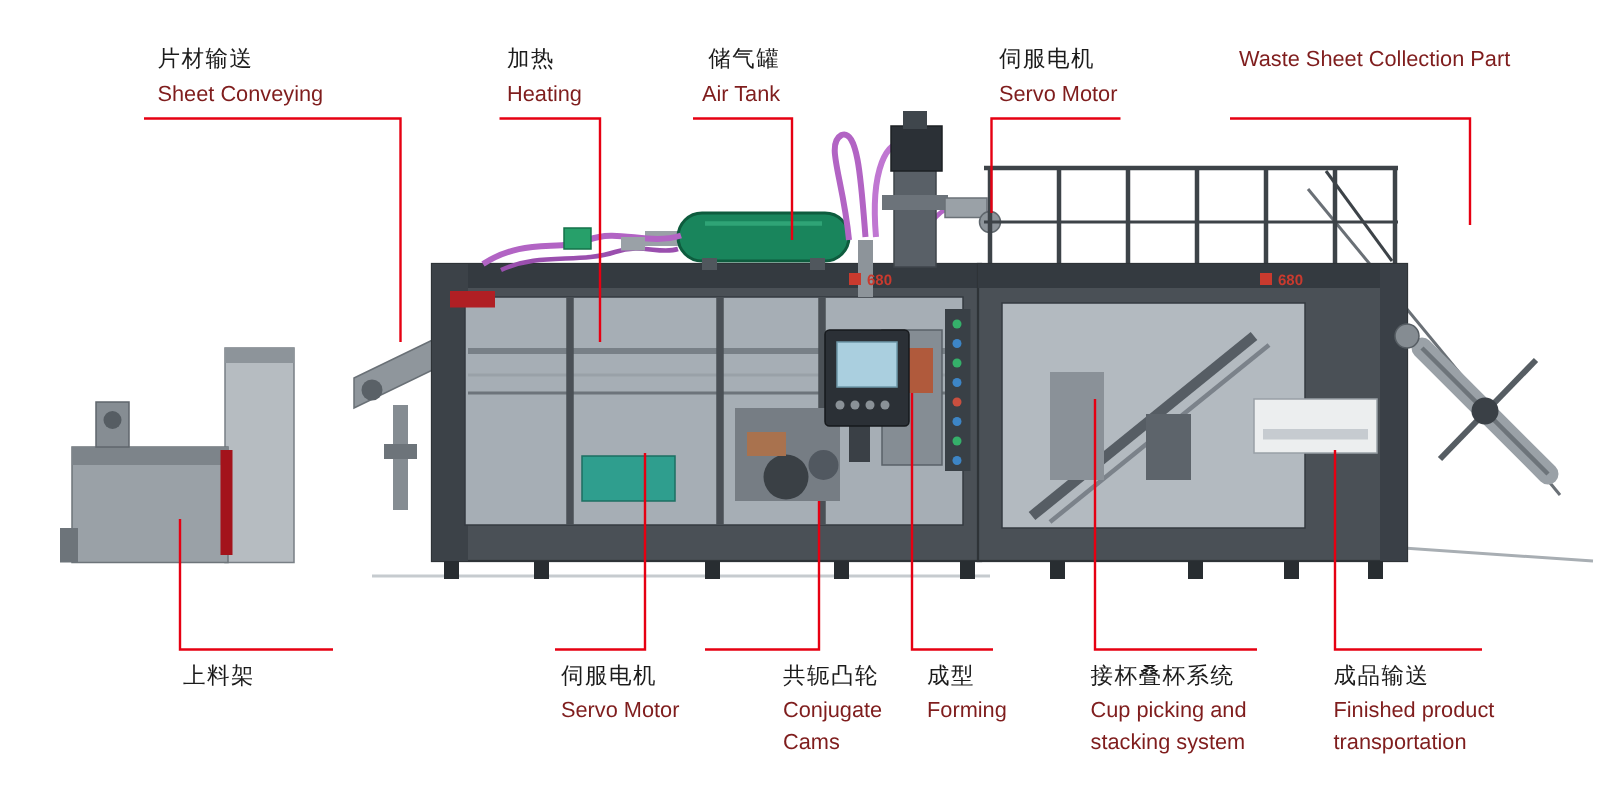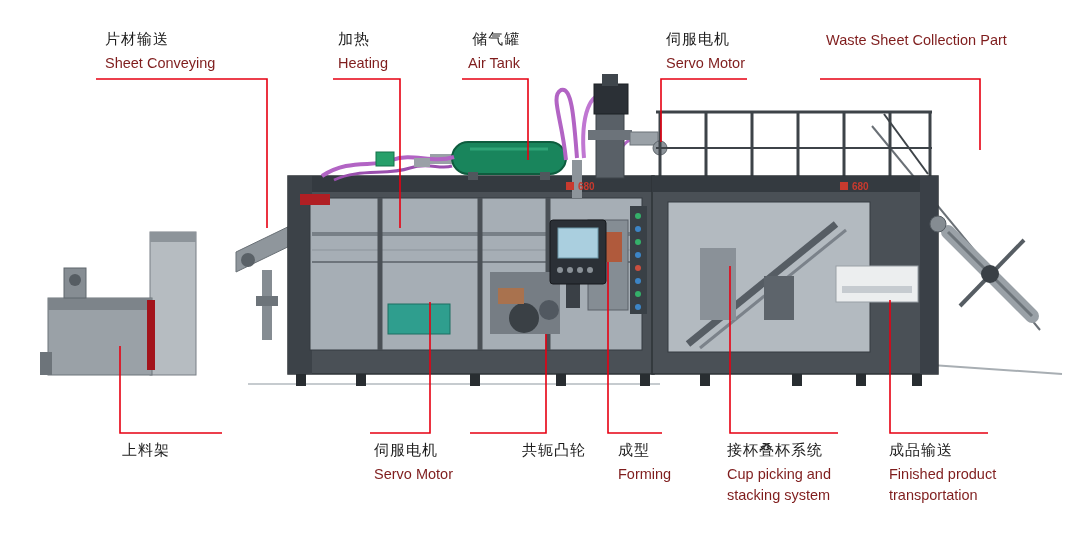--- a/index.html
+++ b/index.html
@@ -222,20 +222,21 @@
   <div class="zh">上料架</div>
 </div>
 
 <div class="callout" style="left:374px; top:441px; width:110px;">
   <div class="zh">伺服电机</div>
   <div class="en">Servo Motor</div>
 </div>
 
 <div class="callout" style="left:474px; top:441px; width:100px;margin-left:48px;">
   <div class="zh">共轭凸轮</div>
+  <div class="en">Conjugate Cams</div>
 </div>
 
 <div class="callout" style="left:618px; top:441px; width:80px;">
   <div class="zh">成型</div>
   <div class="en">Forming</div>
 </div>
 
 <div class="callout" style="left:727px; top:441px; width:122px;">
   <div class="zh">接杯叠杯系统</div>
   <div class="en">Cup picking and stacking system</div>

